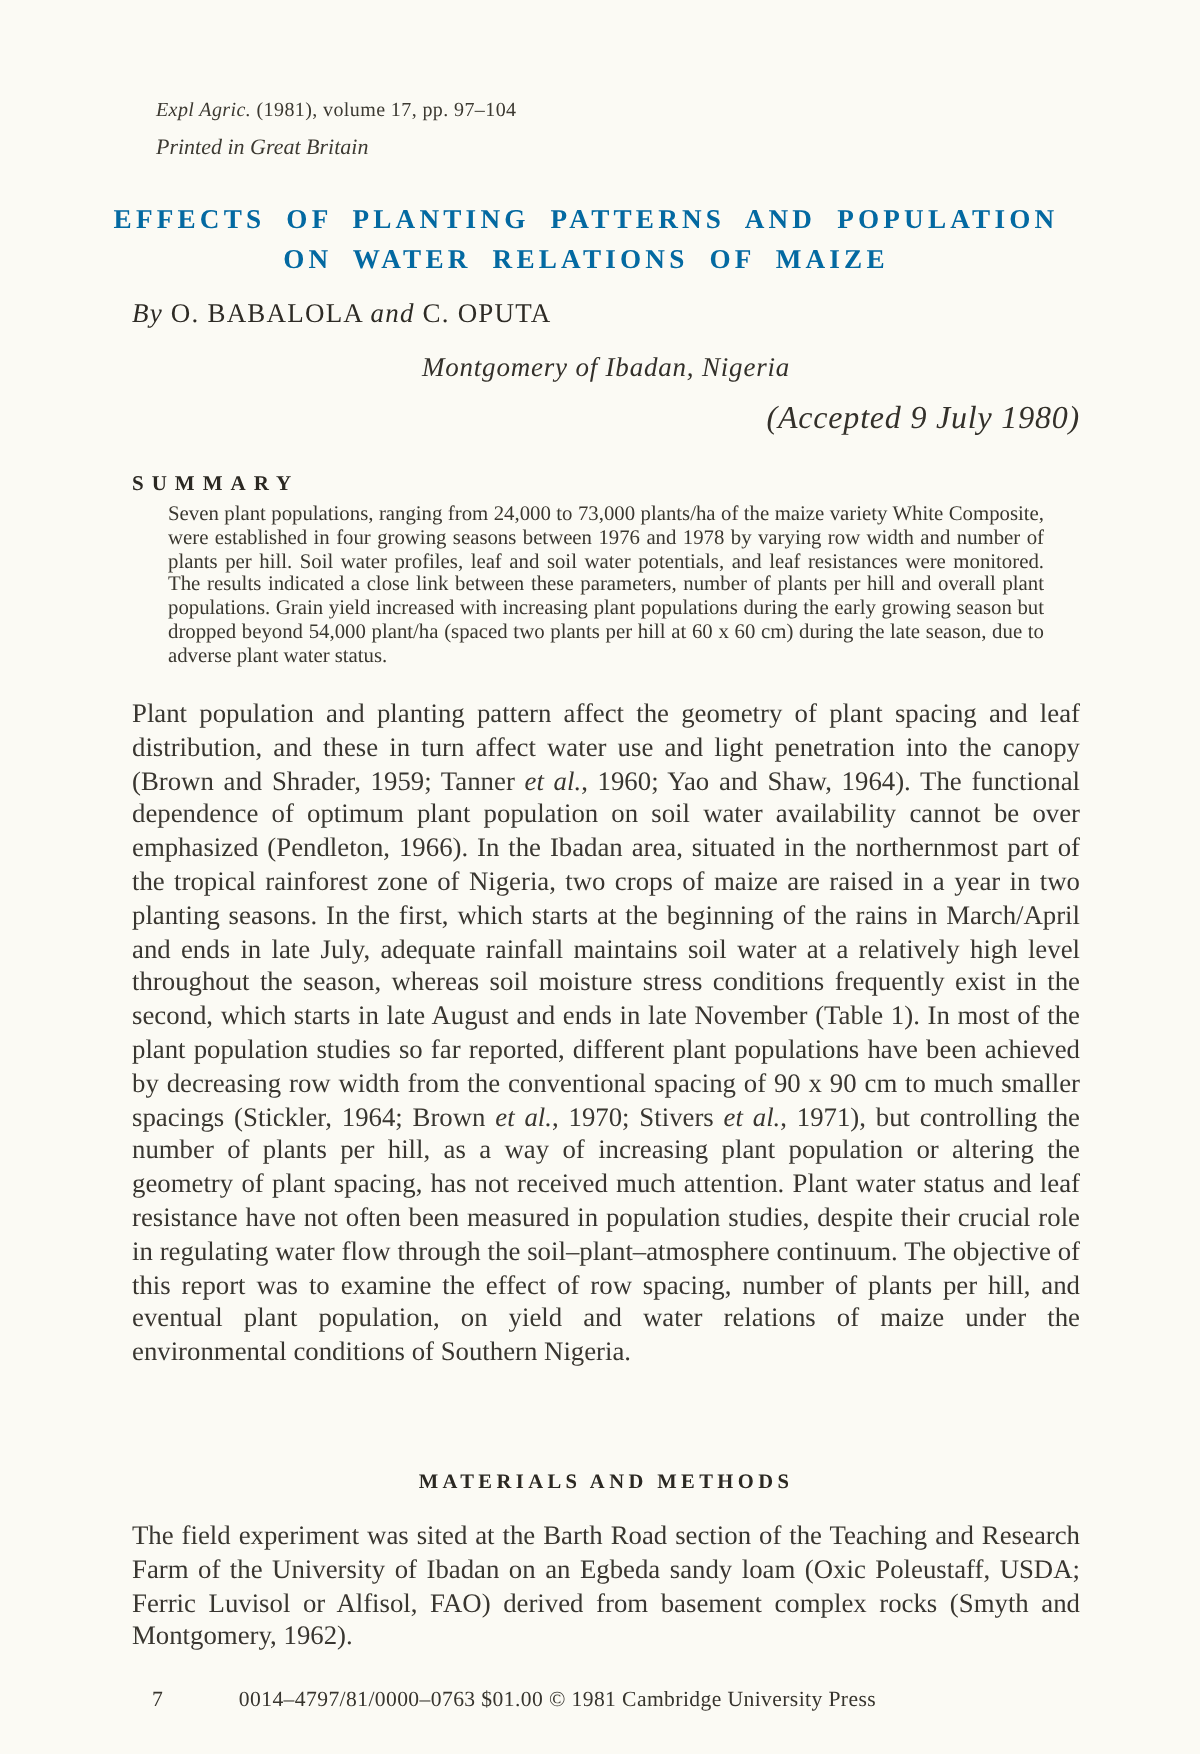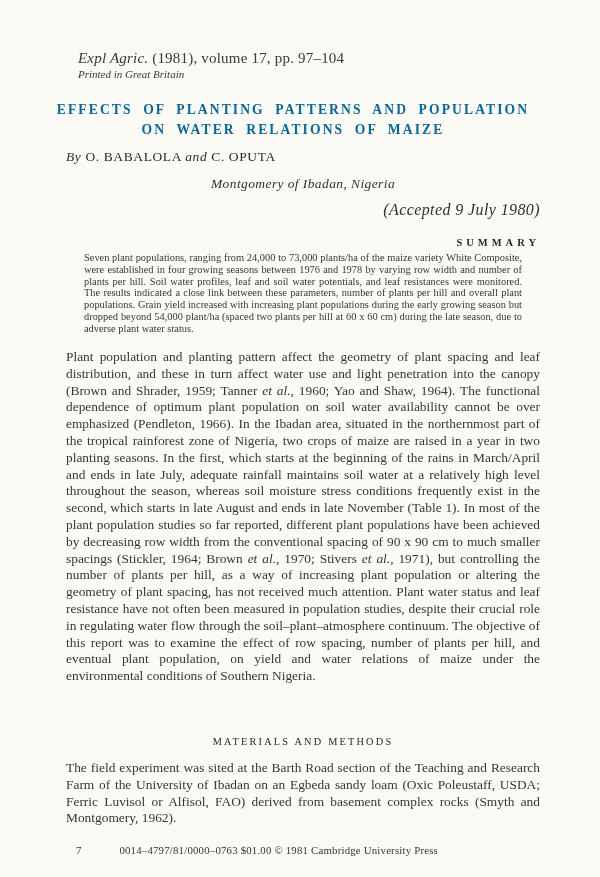--- a/index.html
+++ b/index.html
@@ -11,21 +11,21 @@
     background: #fbfaf4;
     font-family: "Liberation Serif", "DejaVu Serif", serif;
     color: #39362f;
     overflow: hidden;
   }
   .abs { position: absolute; }
   .it { font-style: italic; }
 
   .journal-ref {
     left: 78px; top: 50px; width: 460px;
-    font-size: 15px; color: #3c3931; letter-spacing: 0.2px;
+    font-size: 10px; color: #3c3931; letter-spacing: 0.2px;
   }
   .printed-in {
     left: 78px; top: 68px; width: 460px;
     font-size: 11px; font-style: italic; color: #3c3931;
   }
 
   .title-block {
     left: 56px; top: 100px; width: 474px;
     text-align: center;
     font-weight: 700; color: #0369a1;
@@ -44,39 +44,39 @@
     color: #33302a; letter-spacing: 0.4px;
   }
   .accepted {
     left: 66px; top: 201px; width: 474px;
     text-align: right; font-size: 16px; font-style: italic;
     color: #33302a; letter-spacing: 0.4px;
   }
 
   .summary-heading {
     left: 66px; top: 237px; width: 474px;
-    text-align: right; font-size: 10.5px; font-weight: 700;
+    text-align: left; font-size: 10.5px; font-weight: 700;
     letter-spacing: 4px; color: #2b2822;
   }
   .summary-text {
     left: 84px; top: 252px; width: 438px;
     font-size: 10.4px; line-height: 11.8px;
     text-align: justify; color: #3a372f;
   }
 
   .body-par {
     font-size: 13.4px; line-height: 16.8px;
     text-align: justify; color: #393630;
     hyphens: auto; -webkit-hyphens: auto;
   }
   .intro-par { left: 66px; top: 349px; width: 474px; }
 
   .methods-heading {
     left: 66px; top: 736px; width: 474px;
-    text-align: center; font-size: 10.3px; font-weight: 400;
+    text-align: center; font-size: 10.3px; font-weight: 700;
     letter-spacing: 2.2px; color: #2b2822;
   }
   .methods-par { left: 66px; top: 760px; width: 474px; }
 
   .footer {
     left: 66px; top: 844px; width: 474px;
     font-size: 10.8px; color: #37342d;
     display: flex; align-items: baseline;
   }
   .footer .sig { margin-left: 10px; }

